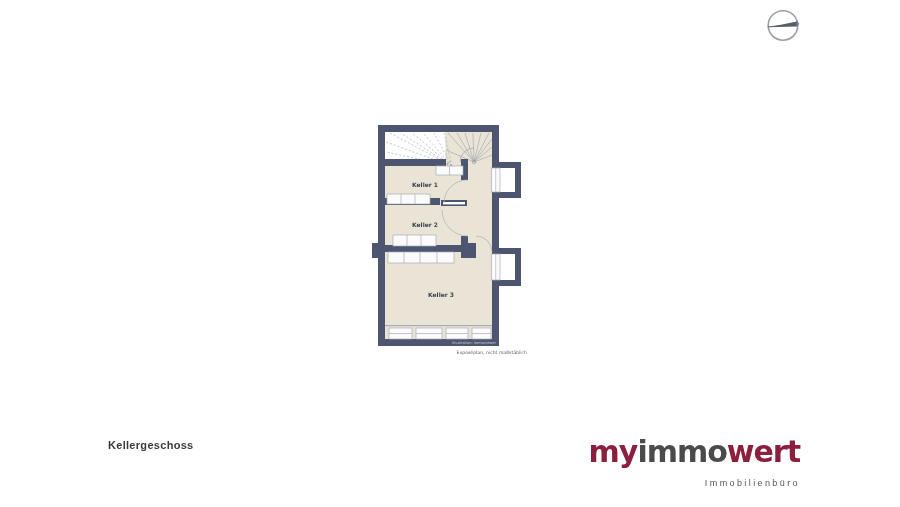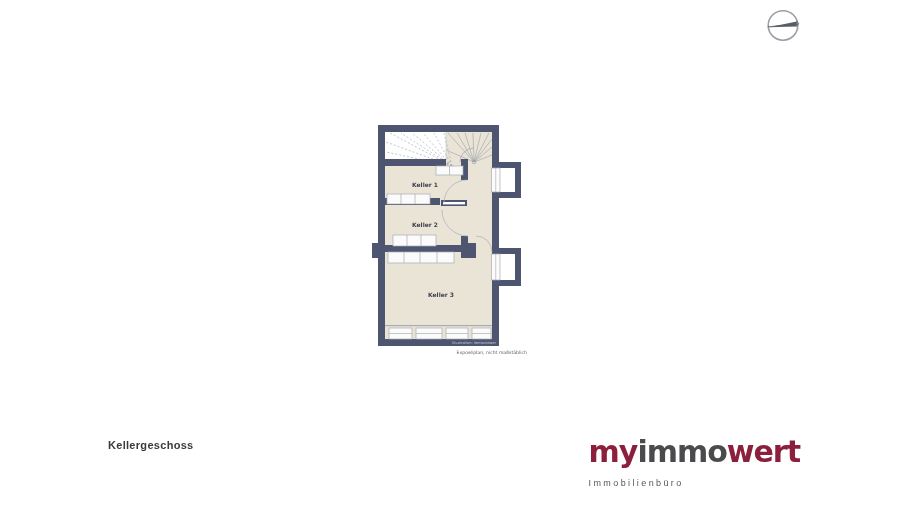--- a/index.html
+++ b/index.html
@@ -11,21 +11,21 @@
     font-family:"Liberation Sans","DejaVu Sans",sans-serif;
   }
   .compass{position:absolute;left:764px;top:7px;width:38px;height:38px;}
   .floorplan{position:absolute;left:370px;top:115px;width:160px;height:245px;}
   .floor-title{
     position:absolute;left:108px;top:439px;
     font-size:11px;font-weight:bold;color:#3a3a3c;letter-spacing:0.3px;
   }
   .logo{
     position:absolute;right:100px;top:437px;
-    line-height:1;
+    text-align:right;line-height:1;
   }
   .logo-main{
     font-size:30px;font-weight:bold;letter-spacing:-1px;
     font-family:"DejaVu Sans","Liberation Sans",sans-serif;
   }
   .logo-main .accent{color:#8c1f3c;}
   .logo-main .gray{color:#4b4b4d;}
   .logo-sub{
     margin-top:12px;
     font-size:9px;color:#57575a;letter-spacing:2.4px;font-weight:normal;

